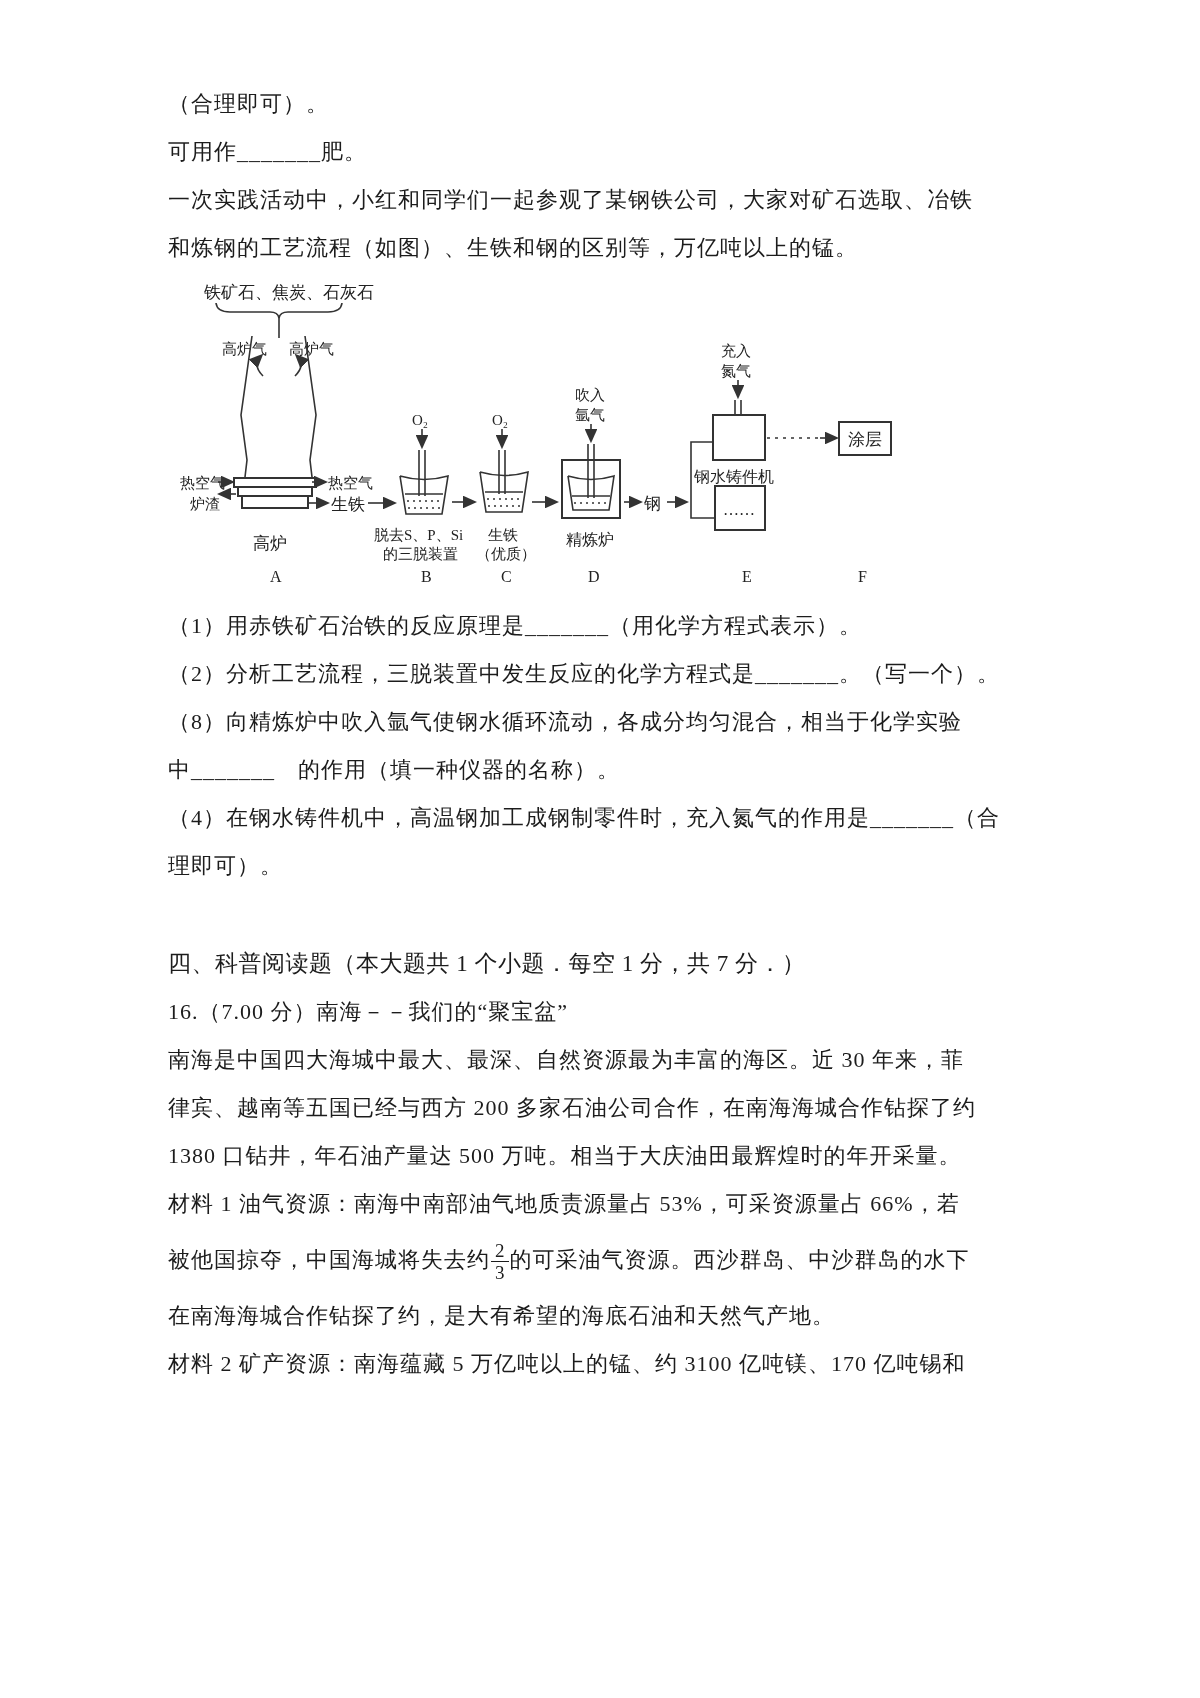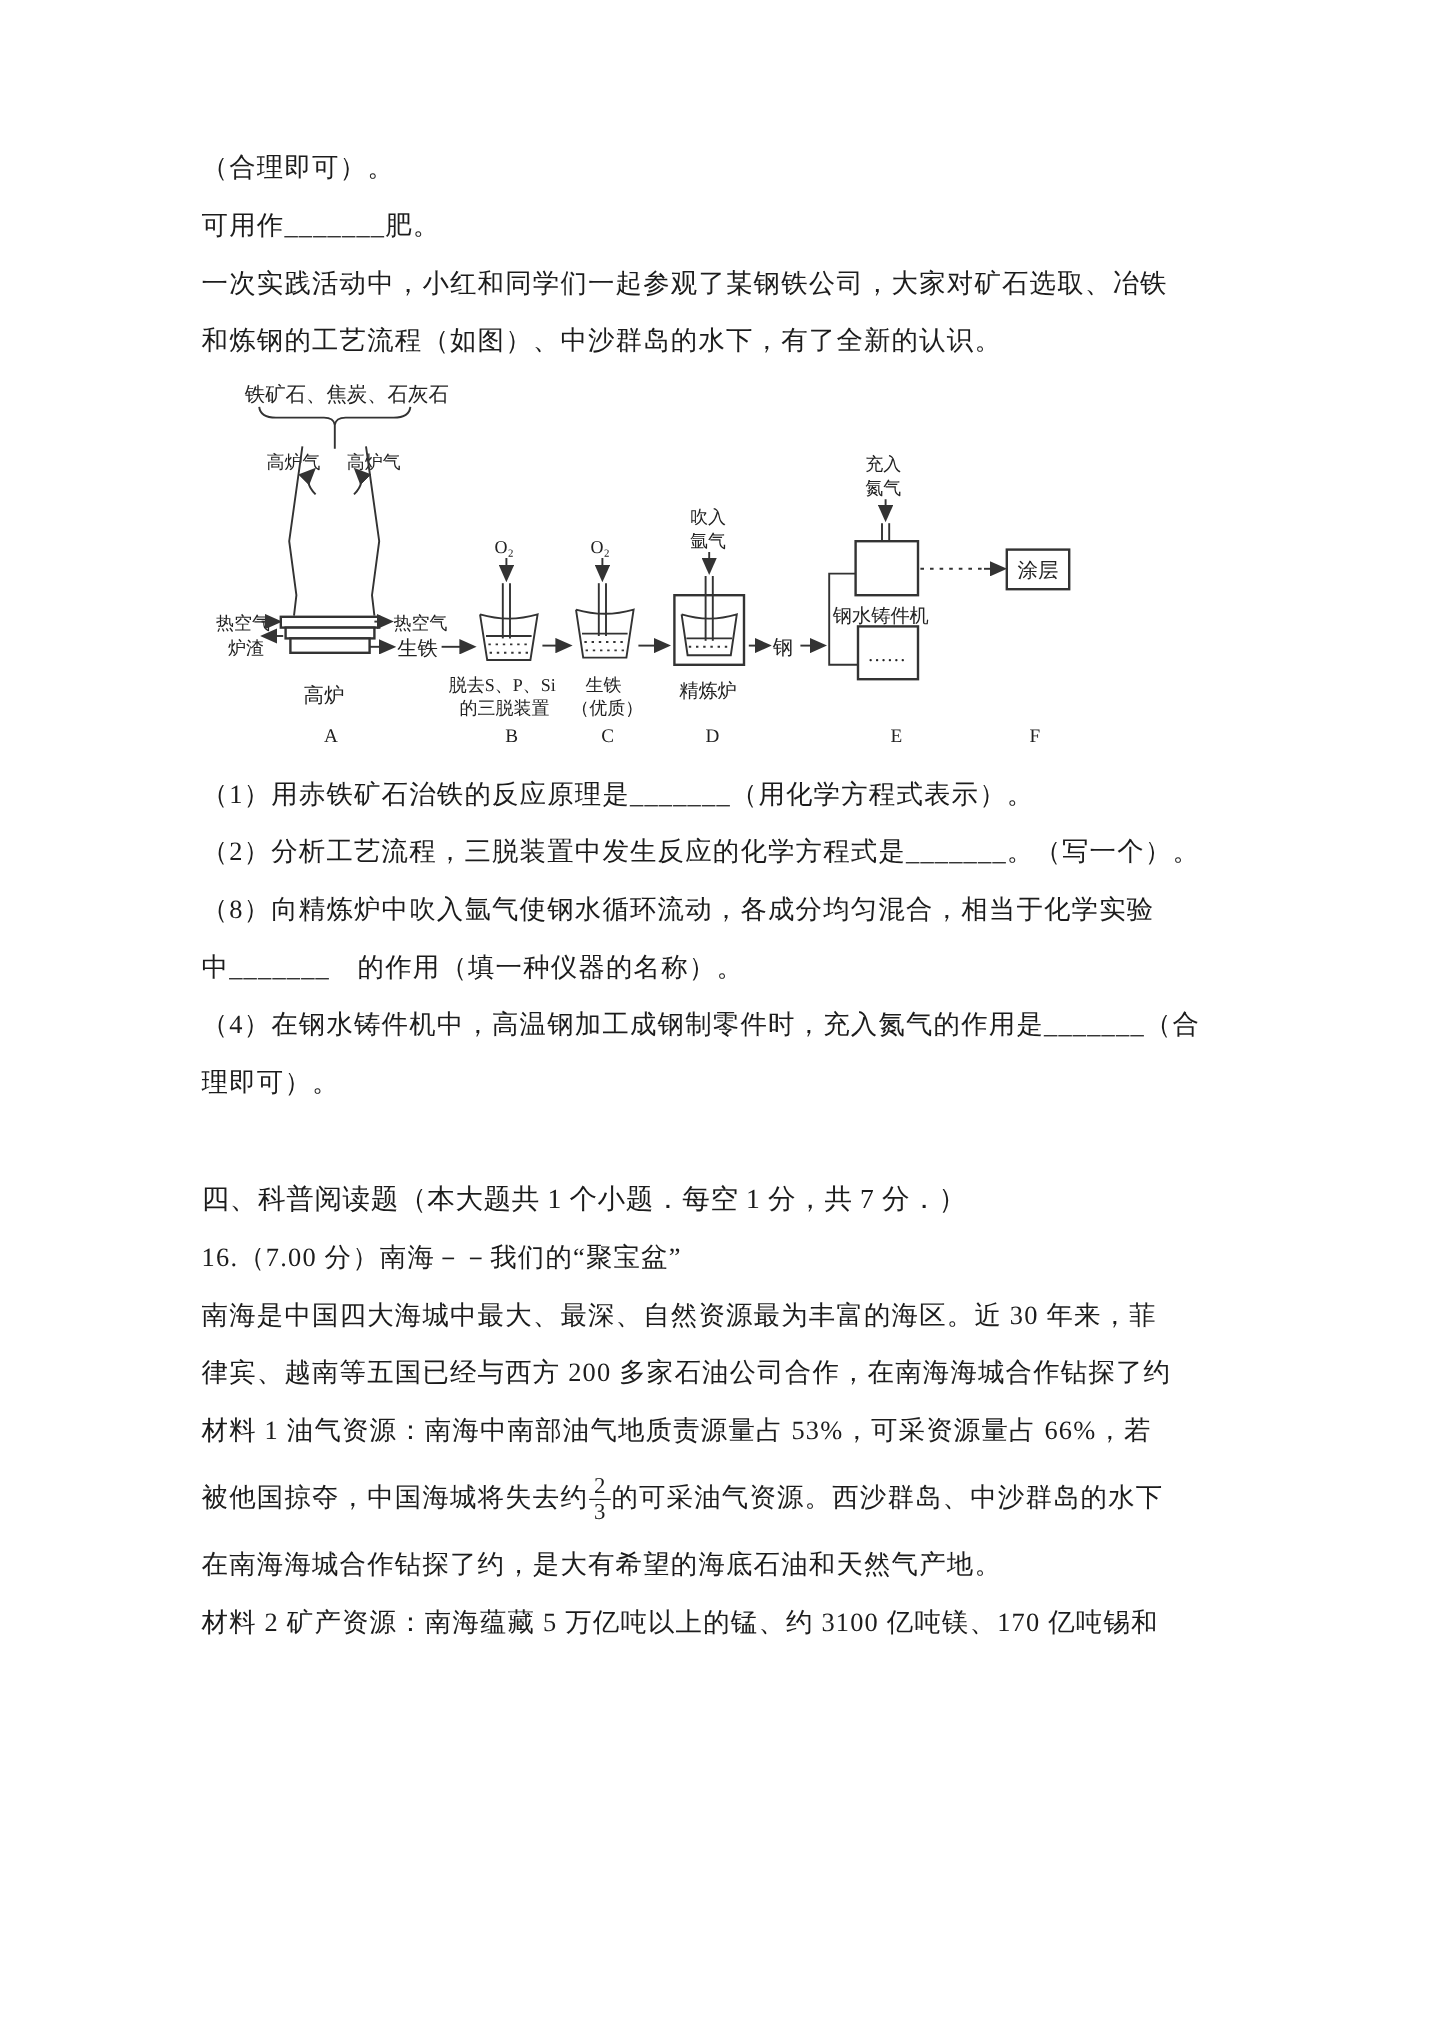--- a/index.html
+++ b/index.html
@@ -6,21 +6,21 @@
   .page{
     position:relative;
     width:1200px;
     height:1698px;
     margin:0 auto;
     background:#ffffff;
     font-family:"Liberation Serif","DejaVu Serif",serif;
     color:#1c1c1c;
     overflow:hidden;
     box-sizing:border-box;
-    padding:116px 165px 0 168px;
+    padding:80px 165px 0 168px;
   }
   .line{
     font-size:22px;
     line-height:48px;
     letter-spacing:1px;
     white-space:nowrap;
   }
   .heading{
     font-weight:normal;
     font-size:23px;
@@ -56,21 +56,21 @@
   .dg-box{stroke:#333;stroke-width:2;fill:#fff;}
 </style>
 </head>
 <body>
 
 <div class="page">
 
   <div class="line">（合理即可）。</div>
   <div class="line">可用作_______肥。</div>
   <div class="line">一次实践活动中，小红和同学们一起参观了某钢铁公司，大家对矿石选取、冶铁</div>
-  <div class="line">和炼钢的工艺流程（如图）、中沙群岛的水下，有了全新的认识。</div>
+  <div class="line">和炼钢的工艺流程（如图）、生铁和钢的区别等，万亿吨以上的锰。</div>
 
   <div class="diagram-wrap">
     <svg width="870" height="330" viewBox="0 0 870 330" xmlns="http://www.w3.org/2000/svg">
       <defs>
         <marker id="ah" markerWidth="9" markerHeight="8" refX="7" refY="4" orient="auto">
           <polygon points="0,0 9,4 0,8" fill="#333"></polygon>
         </marker>
       </defs>
 
       <text x="34" y="26" font-size="17">铁矿石、焦炭、石灰石</text>
@@ -166,20 +166,21 @@
   <div class="line">（8）向精炼炉中吹入氩气使钢水循环流动，各成分均匀混合，相当于化学实验</div>
   <div class="line">中_______　的作用（填一种仪器的名称）。</div>
   <div class="line">（4）在钢水铸件机中，高温钢加工成钢制零件时，充入氮气的作用是_______（合</div>
   <div class="line">理即可）。</div>
 
   <div class="line heading">四、科普阅读题（本大题共 1 个小题．每空 1 分，共 7 分．）</div>
 
   <div class="line">16.（7.00 分）南海－－我们的“聚宝盆”</div>
   <div class="line">南海是中国四大海城中最大、最深、自然资源最为丰富的海区。近 30 年来，菲</div>
   <div class="line">律宾、越南等五国已经与西方 200 多家石油公司合作，在南海海城合作钻探了约</div>
+  <div class="line">1380 口钻井，年石油产量达 500 万吨。相当于大庆油田最辉煌时的年开采量。</div>
   <div class="line">材料 1 油气资源：南海中南部油气地质责源量占 53%，可采资源量占 66%，若</div>
 
   <div class="line frac-line">
     <span>被他国掠夺，中国海城将失去约</span><span class="frac">
         <span class="num">2</span>
         <span class="den">3</span>
       </span><span>的可采油气资源。西沙群岛、中沙群岛的水下</span>
   </div>
 
   <div class="line">在南海海城合作钻探了约，是大有希望的海底石油和天然气产地。</div>

